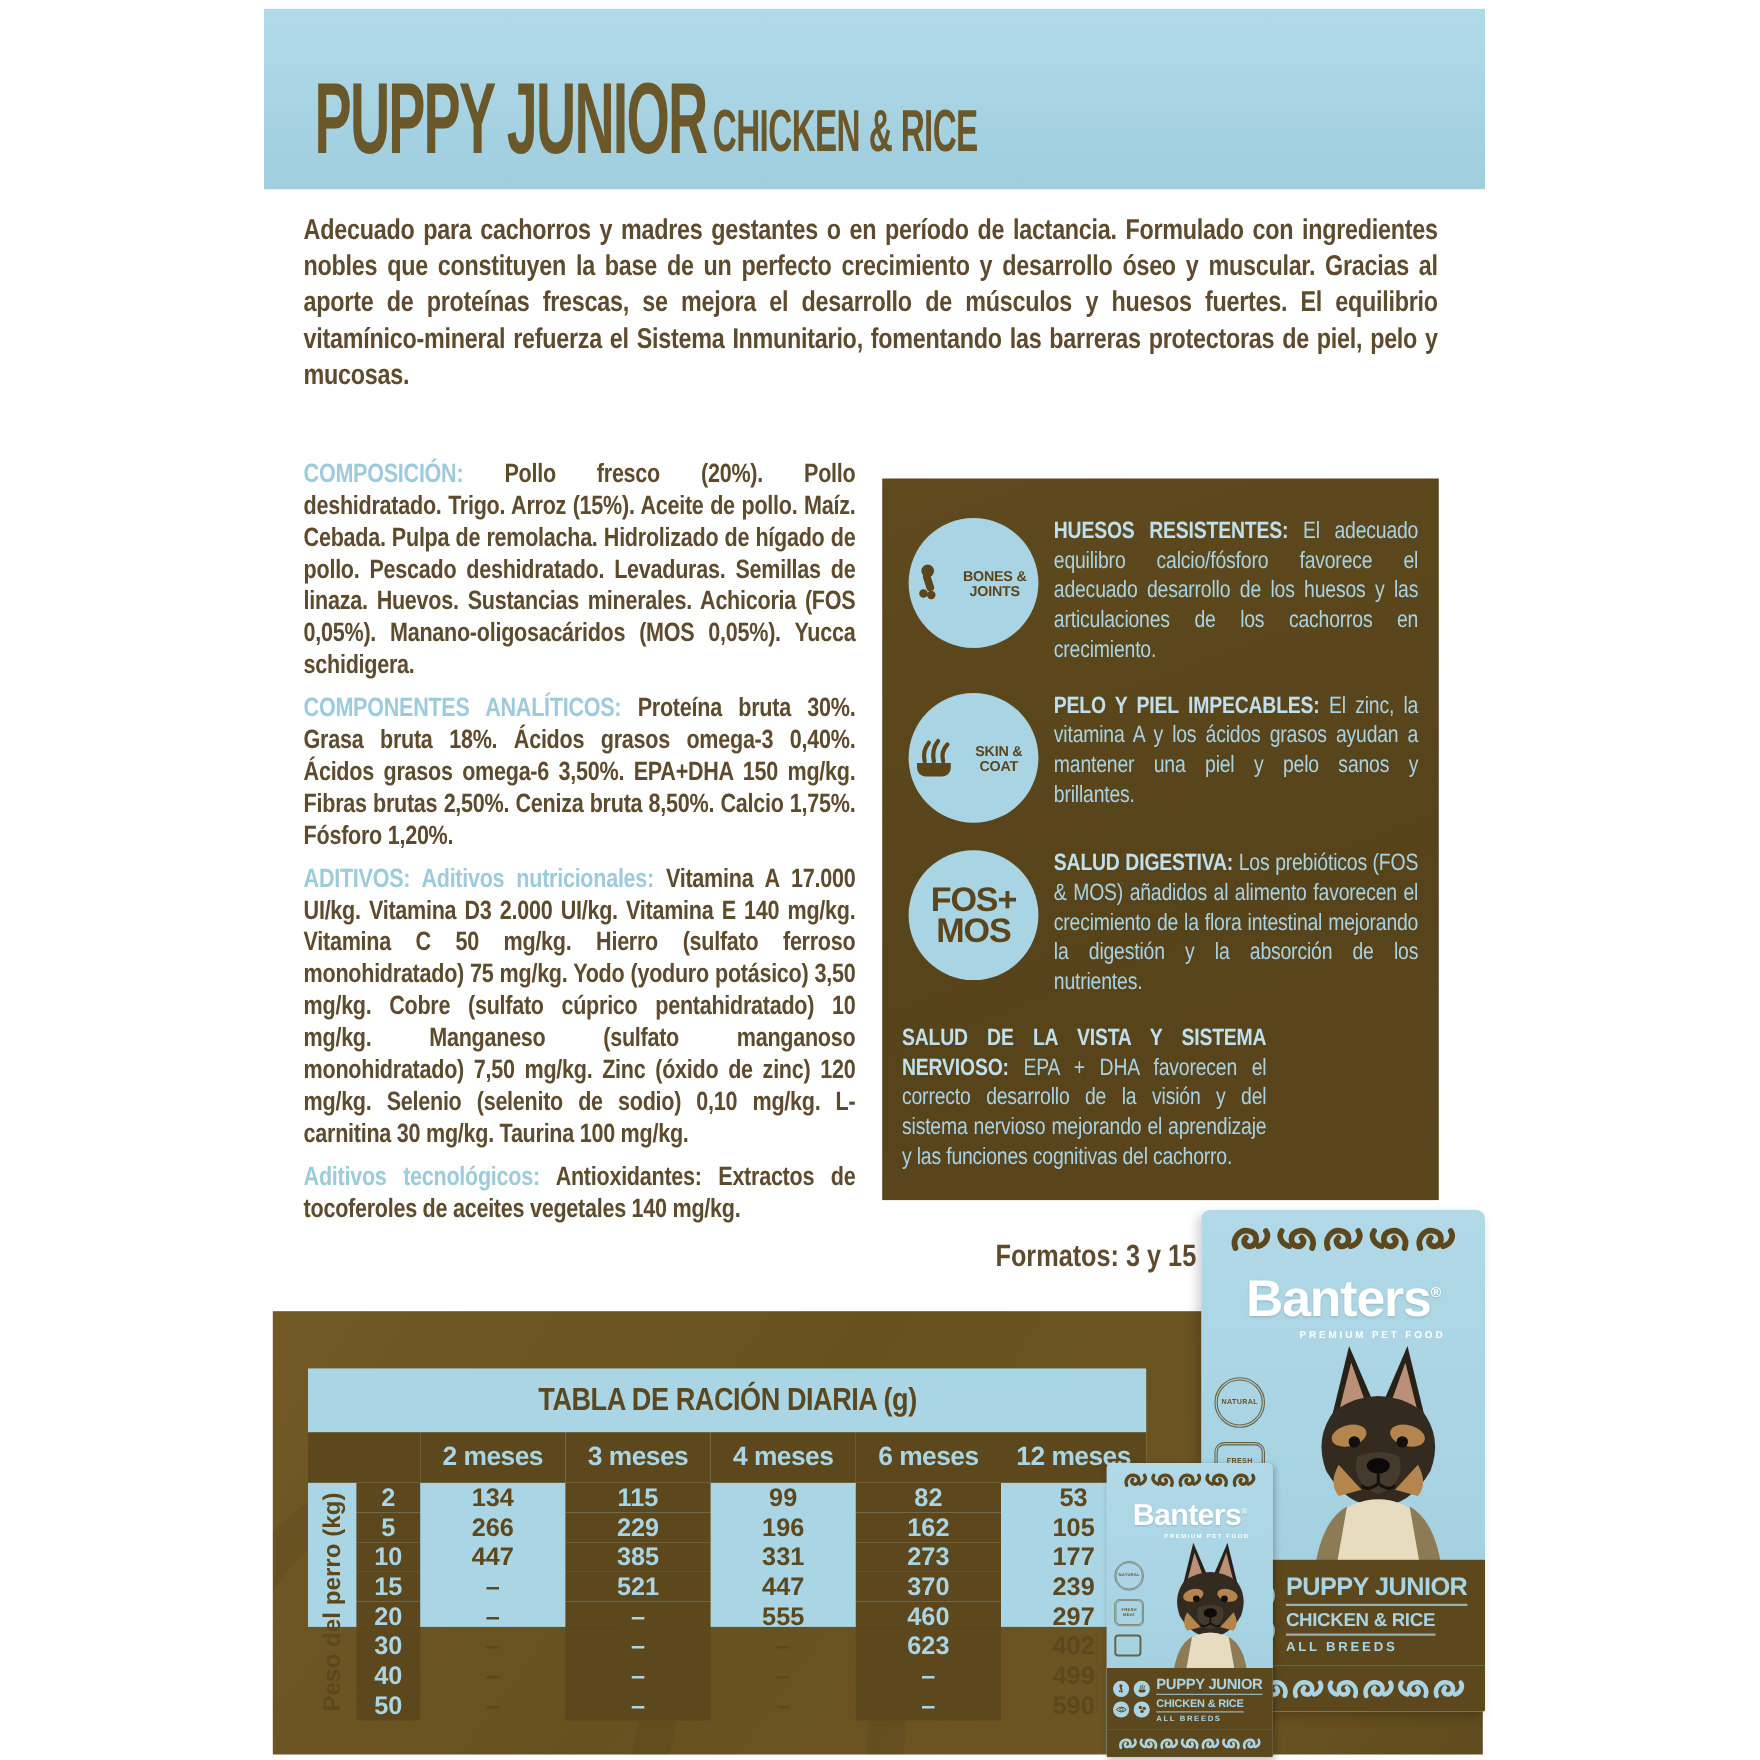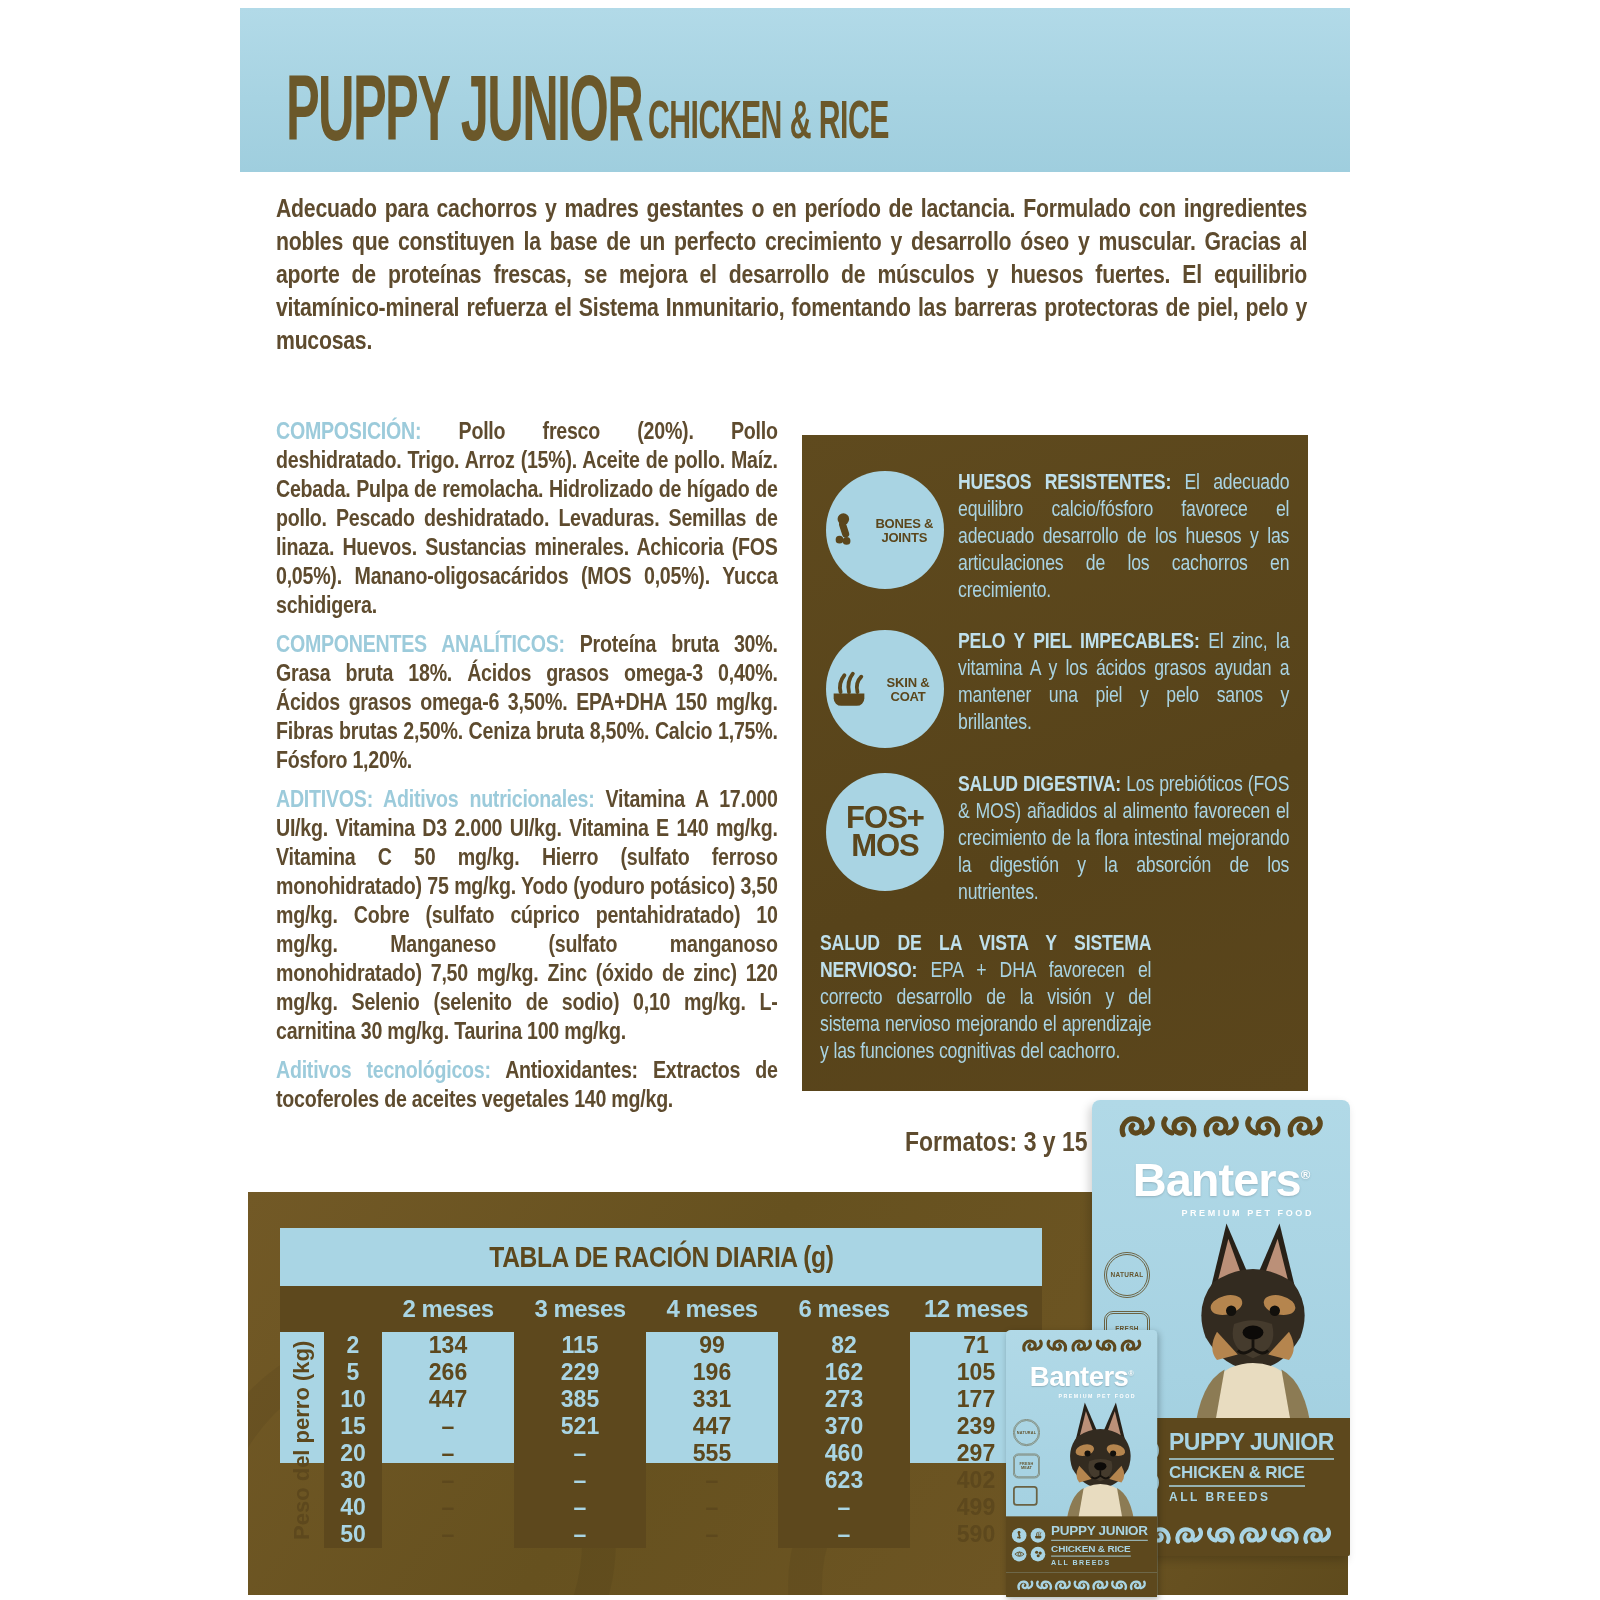--- a/index.html
+++ b/index.html
@@ -45,21 +45,21 @@
   .formats{position:absolute;left:905px;top:1126px;}
   .formats span{display:inline-block;font-size:28px;font-weight:bold;color:#5e4b2e;
     transform:scaleX(.82);transform-origin:0 0;white-space:nowrap;}
 
   
   .bottom-panel{position:absolute;left:248px;top:1192px;width:1100px;height:403px;
     background:linear-gradient(125deg,#725926 0%,#66511f 40%,#6d5523 75%,#5f4b1d 100%);overflow:hidden;}
   .wm{position:absolute;border-radius:50%;border:34px solid rgba(0,0,0,.05);}
   .wm1{width:360px;height:360px;left:-60px;bottom:-160px;}
   .wm2{width:300px;height:300px;left:540px;top:210px;}
-  .ration-table{position:absolute;left:32px;top:36px;width:762px;height:235px;background:#a9d5e4;}
+  .ration-table{position:absolute;left:32px;top:52px;width:762px;height:235px;background:#a9d5e4;}
   .rt-title{height:58px;display:flex;align-items:center;justify-content:center;}
   .rt-title span{font-size:29px;font-weight:bold;color:#5d481d;transform:scaleX(.85);white-space:nowrap;letter-spacing:-.5px;}
   .rgrid{display:grid;grid-template-columns:44px 58px repeat(5,1fr);grid-template-rows:46px repeat(8,27px);}
   .rcell{display:flex;align-items:center;justify-content:center;font-weight:bold;}
   .rhead{background:#5d481d;color:#a9d5e4;font-size:24px;letter-spacing:-.5px;}
   .axis{writing-mode:vertical-rl;transform:rotate(180deg);color:#5d481d;font-size:22px;letter-spacing:0;}
   .wcell{background:#5d481d;color:#a9d5e4;font-size:23px;}
   .vcell{color:#5d481d;font-size:23px;}
   .vcell.dark{background:#5d481d;color:#a9d5e4;}
 
@@ -230,21 +230,21 @@
           <div class="rcell rhead">3 meses</div>
           <div class="rcell rhead">4 meses</div>
           <div class="rcell rhead">6 meses</div>
           <div class="rcell rhead">12 meses</div>
           <div class="rcell axis" style="grid-column:1;grid-row:2 / span 8">Peso del perro (kg)</div>
           <div class="rcell wcell">2</div>
           <div class="rcell vcell">134</div>
           <div class="rcell vcell dark">115</div>
           <div class="rcell vcell">99</div>
           <div class="rcell vcell dark">82</div>
-          <div class="rcell vcell">71</div>
+          <div class="rcell vcell">53</div>
           <div class="rcell wcell">5</div>
           <div class="rcell vcell">266</div>
           <div class="rcell vcell dark">229</div>
           <div class="rcell vcell">196</div>
           <div class="rcell vcell dark">162</div>
           <div class="rcell vcell">105</div>
           <div class="rcell wcell">10</div>
           <div class="rcell vcell">447</div>
           <div class="rcell vcell dark">385</div>
           <div class="rcell vcell">331</div>

